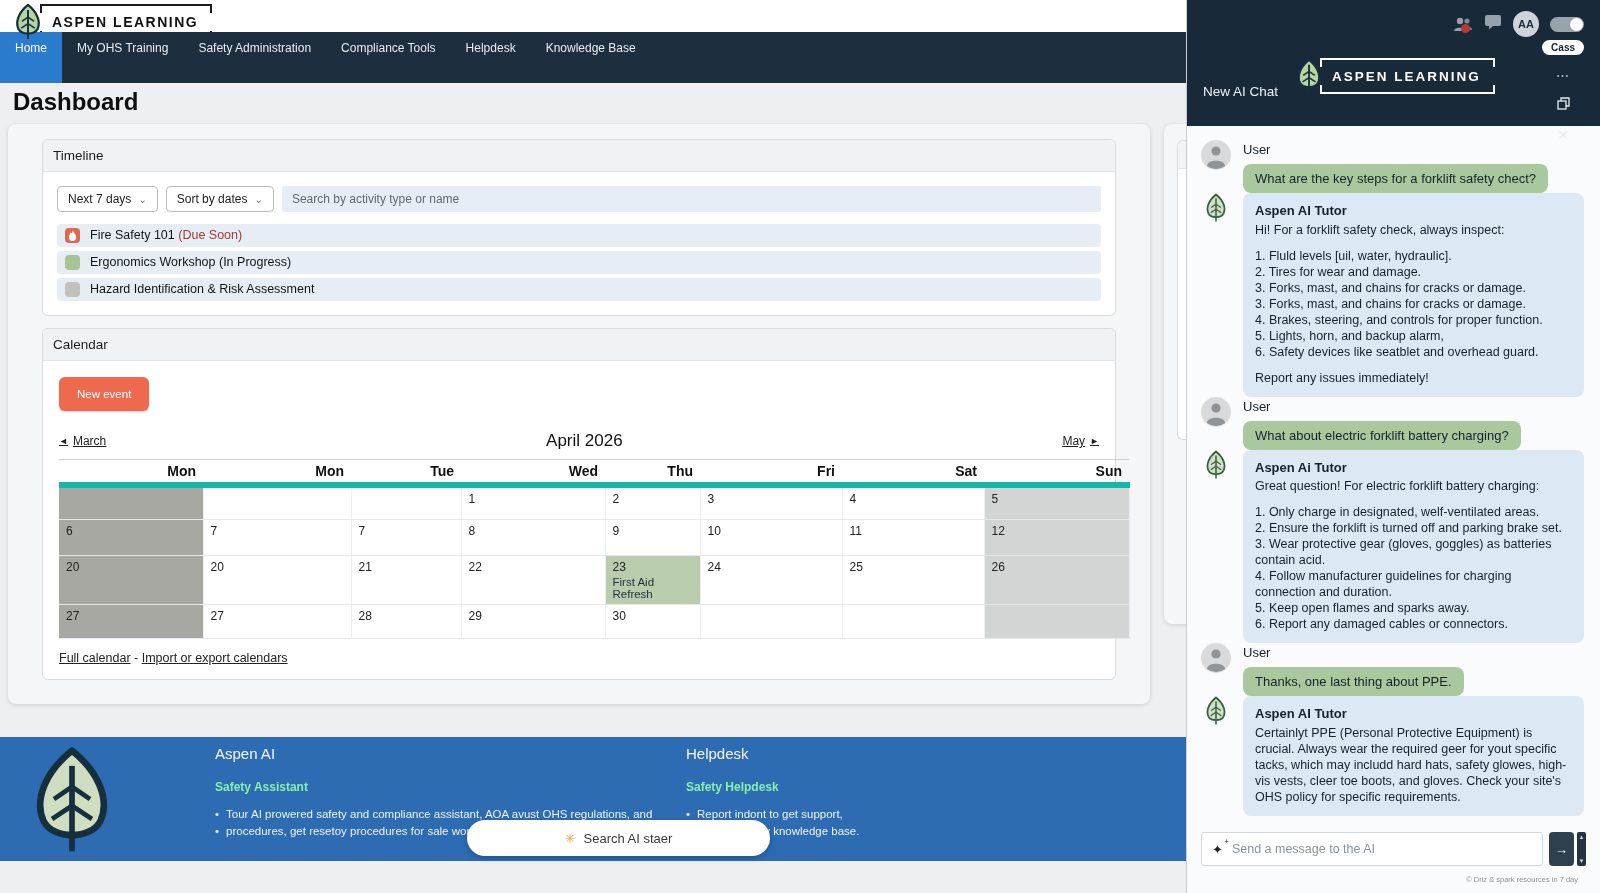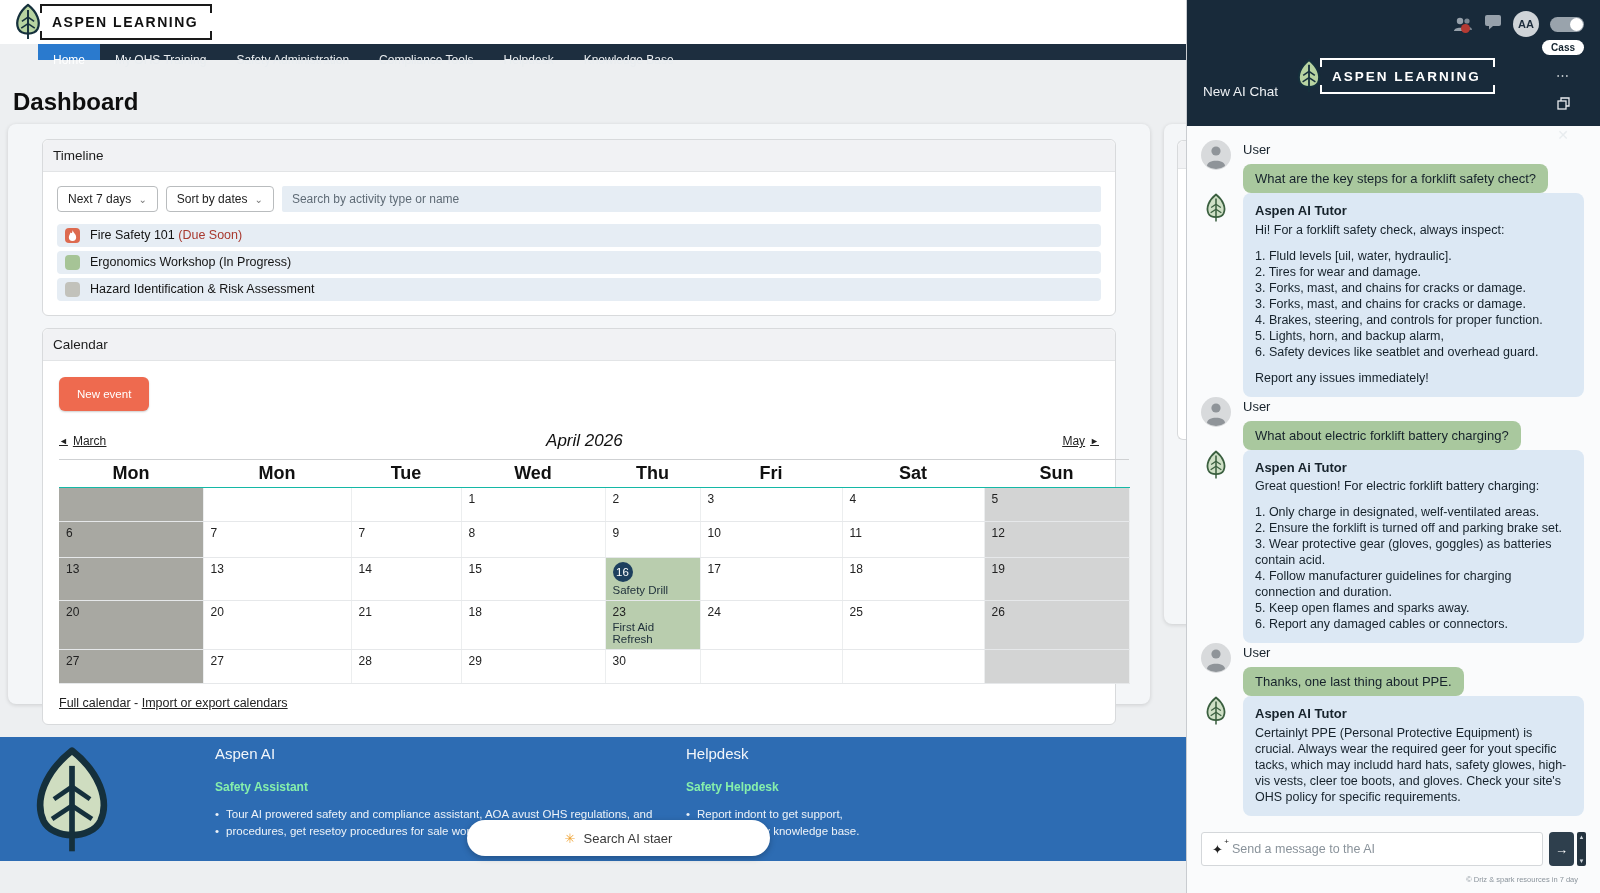--- a/index.html
+++ b/index.html
@@ -11,21 +11,21 @@
   .brand { position:absolute; top:3px; left:10px; display:flex; align-items:center; }
   .brand-leaf { width:36px; height:38px; margin-right:-6px; position:relative; z-index:2; }
   .brandbox { position:relative; padding:9px 14px 9px 12px; }
   .brandbox::before { content:""; position:absolute; top:0; left:0; right:0; height:7px;
      border:2px solid #1a1a1a; border-bottom:none; }
   .brandbox::after { content:""; position:absolute; bottom:0; left:0; right:0; height:7px;
      border:2px solid #1a1a1a; border-top:none; }
   .brand-text { font-size:14px; font-weight:bold; letter-spacing:1.5px; color:#111; white-space:nowrap; }
 
   
-  .nav { position:absolute; top:44px; left:0; width:1186px; height:16px; background:#1d2e3f; display:flex;margin-left:38px; }
+  .nav { position:absolute; top:32px; left:0; width:1186px; height:51px; background:#1d2e3f; display:flex; }
   .nav-item { color:#e8ecef; font-size:12px; line-height:33px; padding:0 15px; cursor:default; white-space:nowrap; }
   .nav-item.active { background:#2a7ace; color:#fff; }
 
   .page-title { position:absolute; top:88px; left:13px; font-size:24px; font-weight:bold; color:#0e0e0e; }
 
   
   .main-wrap { position:absolute; top:124px; left:8px; width:1142px; height:580px;
      background:#f4f6f8; border-radius:8px; box-shadow:0 1px 4px rgba(0,0,0,.14); }
   .side-wrap { position:absolute; top:124px; left:1164px; width:50px; height:500px;
      background:#f4f6f8; border-radius:8px; box-shadow:0 1px 4px rgba(0,0,0,.14); }
@@ -58,24 +58,24 @@
   .tl-status { color:#a8392f; }
 
   
   .cal-body { padding:12px 16px 14px 16px; }
   .new-event { background:#ee6a4f; color:#fff; border:none; border-radius:6px;
      padding:11px 18px; font-size:11.5px; font-family:inherit; margin:4px 0 20px 0; cursor:pointer;
      box-shadow:0 1px 2px rgba(0,0,0,.2); }
   .month-nav { display:flex; align-items:center; margin-bottom:8px; }
   .month-link { font-size:12px; color:#222; text-decoration:underline; cursor:pointer; display:flex; align-items:center; gap:5px; }
   .month-link .arr { font-size:9px; text-decoration:none; }
-  .month-title { flex:1; text-align:center; font-size:17px; color:#111;font-style:italic; }
+  .month-title { flex:1; text-align:center; font-size:17px; color:#111; }
   table.cal { width:1070px; border-collapse:collapse; table-layout:fixed; }
-  table.cal th { text-align:center; font-size:18px; font-weight:bold; color:#111;
-     padding:3px 7px; border-top:1px solid #cfd1d3; border-bottom:1px solid #14b8a6; }
+  table.cal th { text-align:right; font-size:14px; font-weight:bold; color:#111;
+     padding:3px 7px; border-top:1px solid #cfd1d3; border-bottom:6px solid #14b8a6; }
   table.cal td { vertical-align:top; font-size:12px; color:#222; padding:4px 7px;
      border-bottom:1px solid #e6e8ea; border-right:1px solid #eceeef; }
   td.shade-dark  { background:#a8a8a2; color:#f4f4f0; }
   td.shade-light { background:#d3d4d4; color:#fafafa; }
   td.event-cell  { background:#b9cdae; }
   tr.h34 td { height:34px; } tr.h36 td { height:36px; } tr.h38 td { height:38px; }
   .day-circle { display:inline-flex; width:20px; height:20px; border-radius:50%; background:#1d3f5e;
      color:#fff; font-size:11.5px; align-items:center; justify-content:center; }
   .event-label { font-size:11.5px; color:#1e2f3a; margin-top:2px; }
   .cal-links { margin-top:12px; font-size:12.5px; color:#222; }
@@ -270,37 +270,24 @@
             <td class="shade-dark">6</td>
             <td>7</td>
             <td>7</td>
             <td>8</td>
             <td>9</td>
             <td>10</td>
             <td>11</td>
             <td class="shade-light">12</td>
           </tr>
           <tr class="h38">
-            <td class="shade-dark">13</td>
-            <td>13</td>
-            <td>14</td>
-            <td>15</td>
-            <td class="event-cell">
-              <span class="day-circle">16</span>
-              <div class="event-label">Safety Drill</div>
-            </td>
-            <td>17</td>
-            <td>18</td>
-            <td class="shade-light">19</td>
-          </tr>
-          <tr class="h38">
             <td class="shade-dark">20</td>
             <td>20</td>
             <td>21</td>
-            <td>18</td>
+            <td>22</td>
             <td class="event-cell">
               <span>23</span>
               <div class="event-label">First Aid Refresh</div>
             </td>
             <td>24</td>
             <td>25</td>
             <td class="shade-light">26</td>
           </tr>
           <tr class="h34">
             <td class="shade-dark">27</td>

